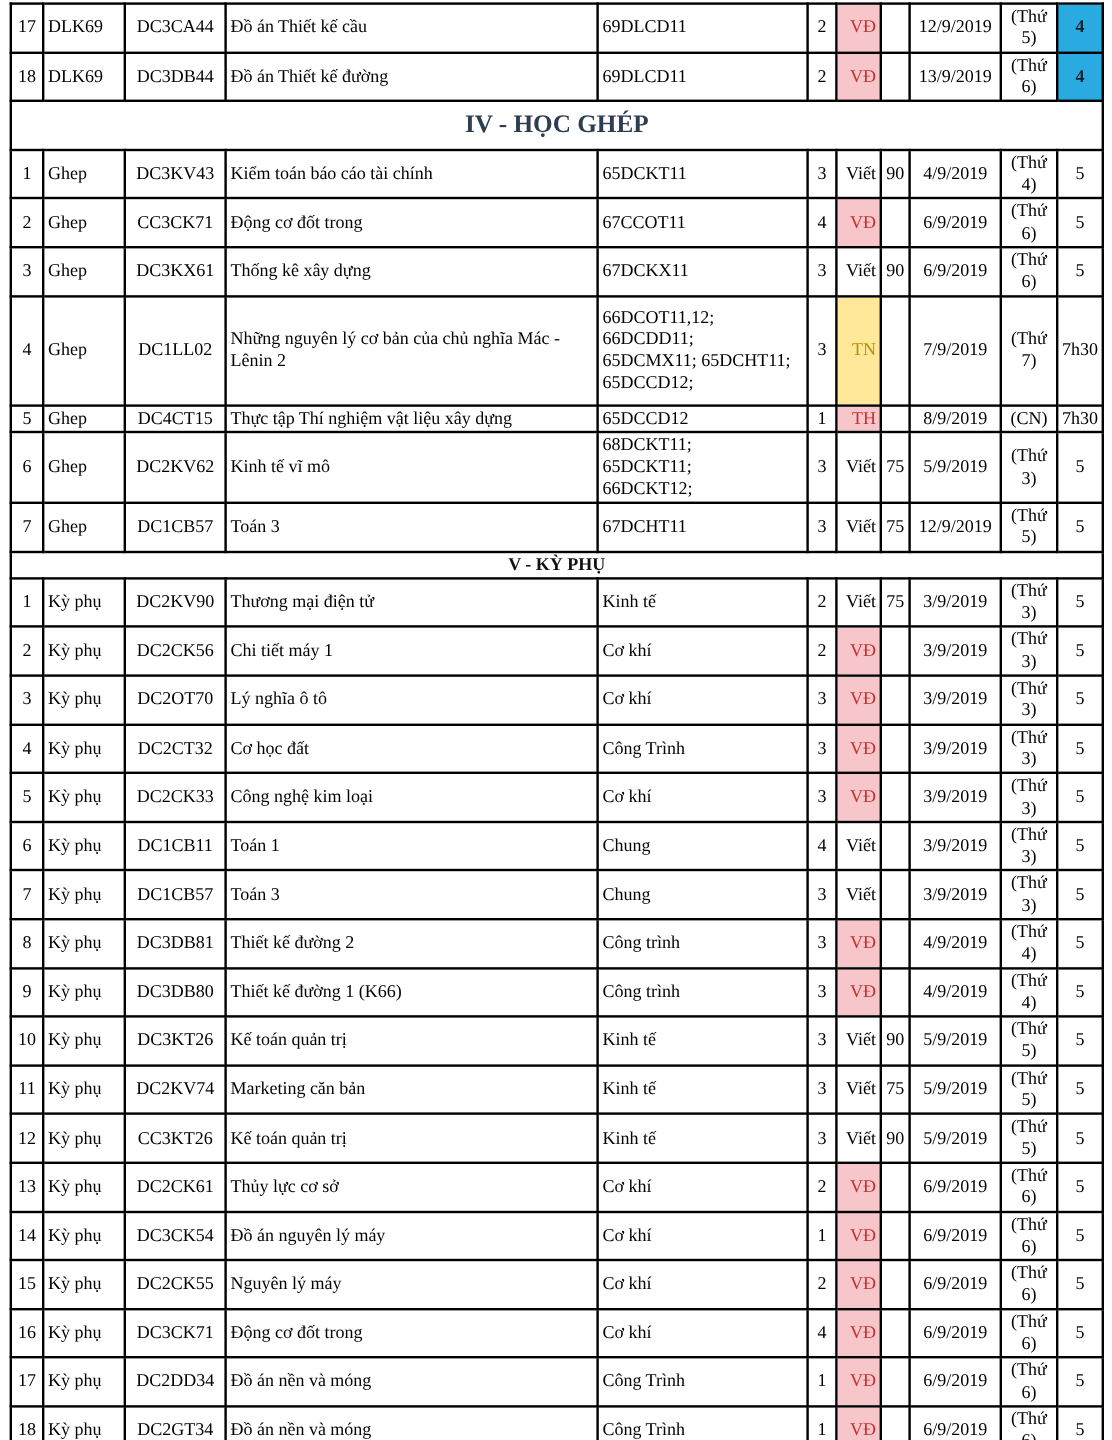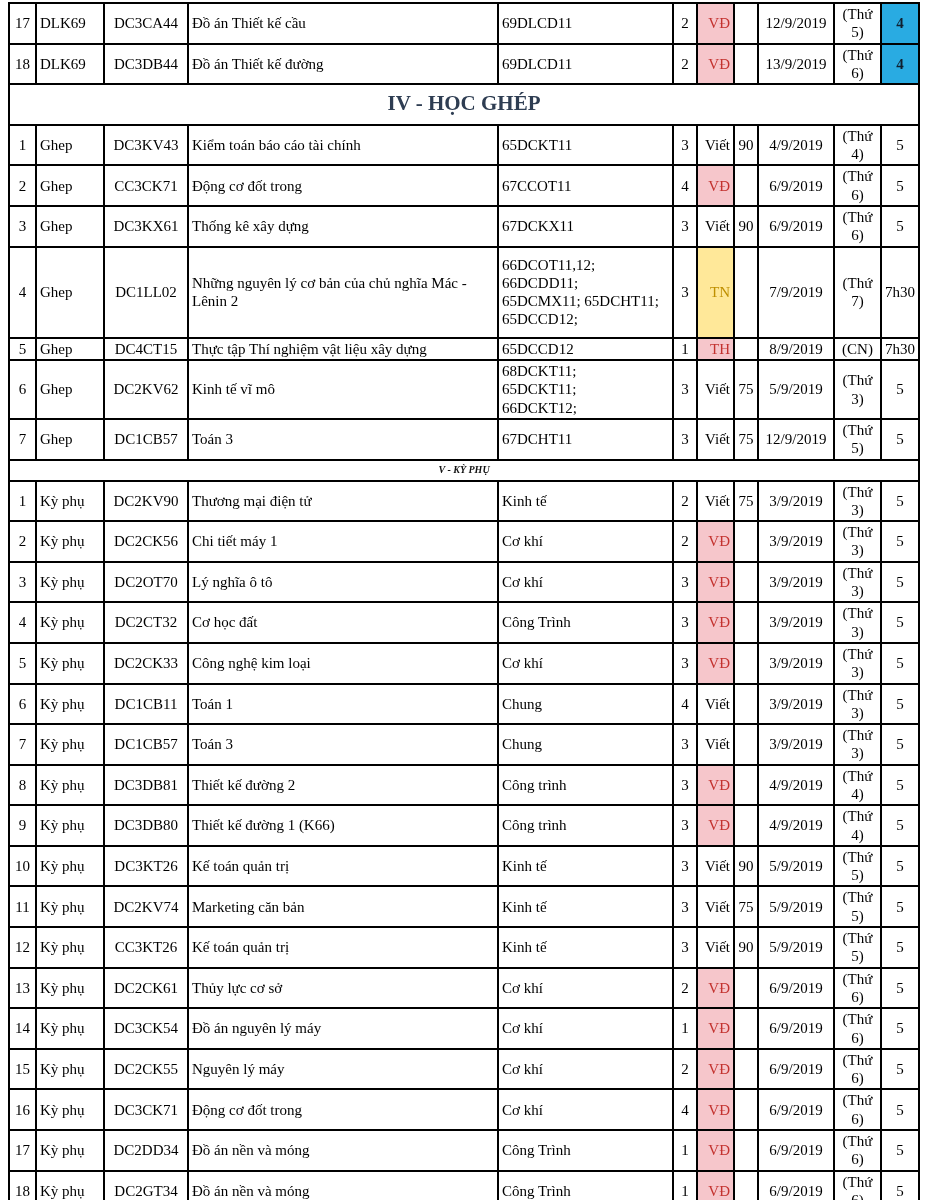--- a/index.html
+++ b/index.html
@@ -35,21 +35,21 @@
   .c-day{text-align:center; font-size:12px; padding:1px 1px;}
   .c-time{text-align:center; padding:1px 1px;}
   td.t-pink{background:var(--vd-bg); color:var(--vd-tx);}
   td.t-yellow{background:var(--tn-bg); color:var(--tn-tx);}
   td.blue-cell{background:var(--blue-bg); color:#102030; font-weight:bold;}
   tr.row-tall td{padding-top:8px; padding-bottom:8px;}
   tr.sec-hdr td{
     text-align:center; font-weight:bold; color:var(--sec-tx);
   }
   tr.sec-hdr.sec-large td{font-size:21px; padding:6px 0 7px;}
-  tr.sec-hdr.sec-small td{font-size:10px; padding:1px 0; color:#111;font-style:italic;}
+  tr.sec-hdr.sec-small td{font-size:15px; padding:1px 0; color:#111;}
 </style>
 </head>
 <body>
 
 <div class="page">
 
   <table class="sched">
     <colgroup>
       <col style="width:27px">
         <col style="width:68px">

